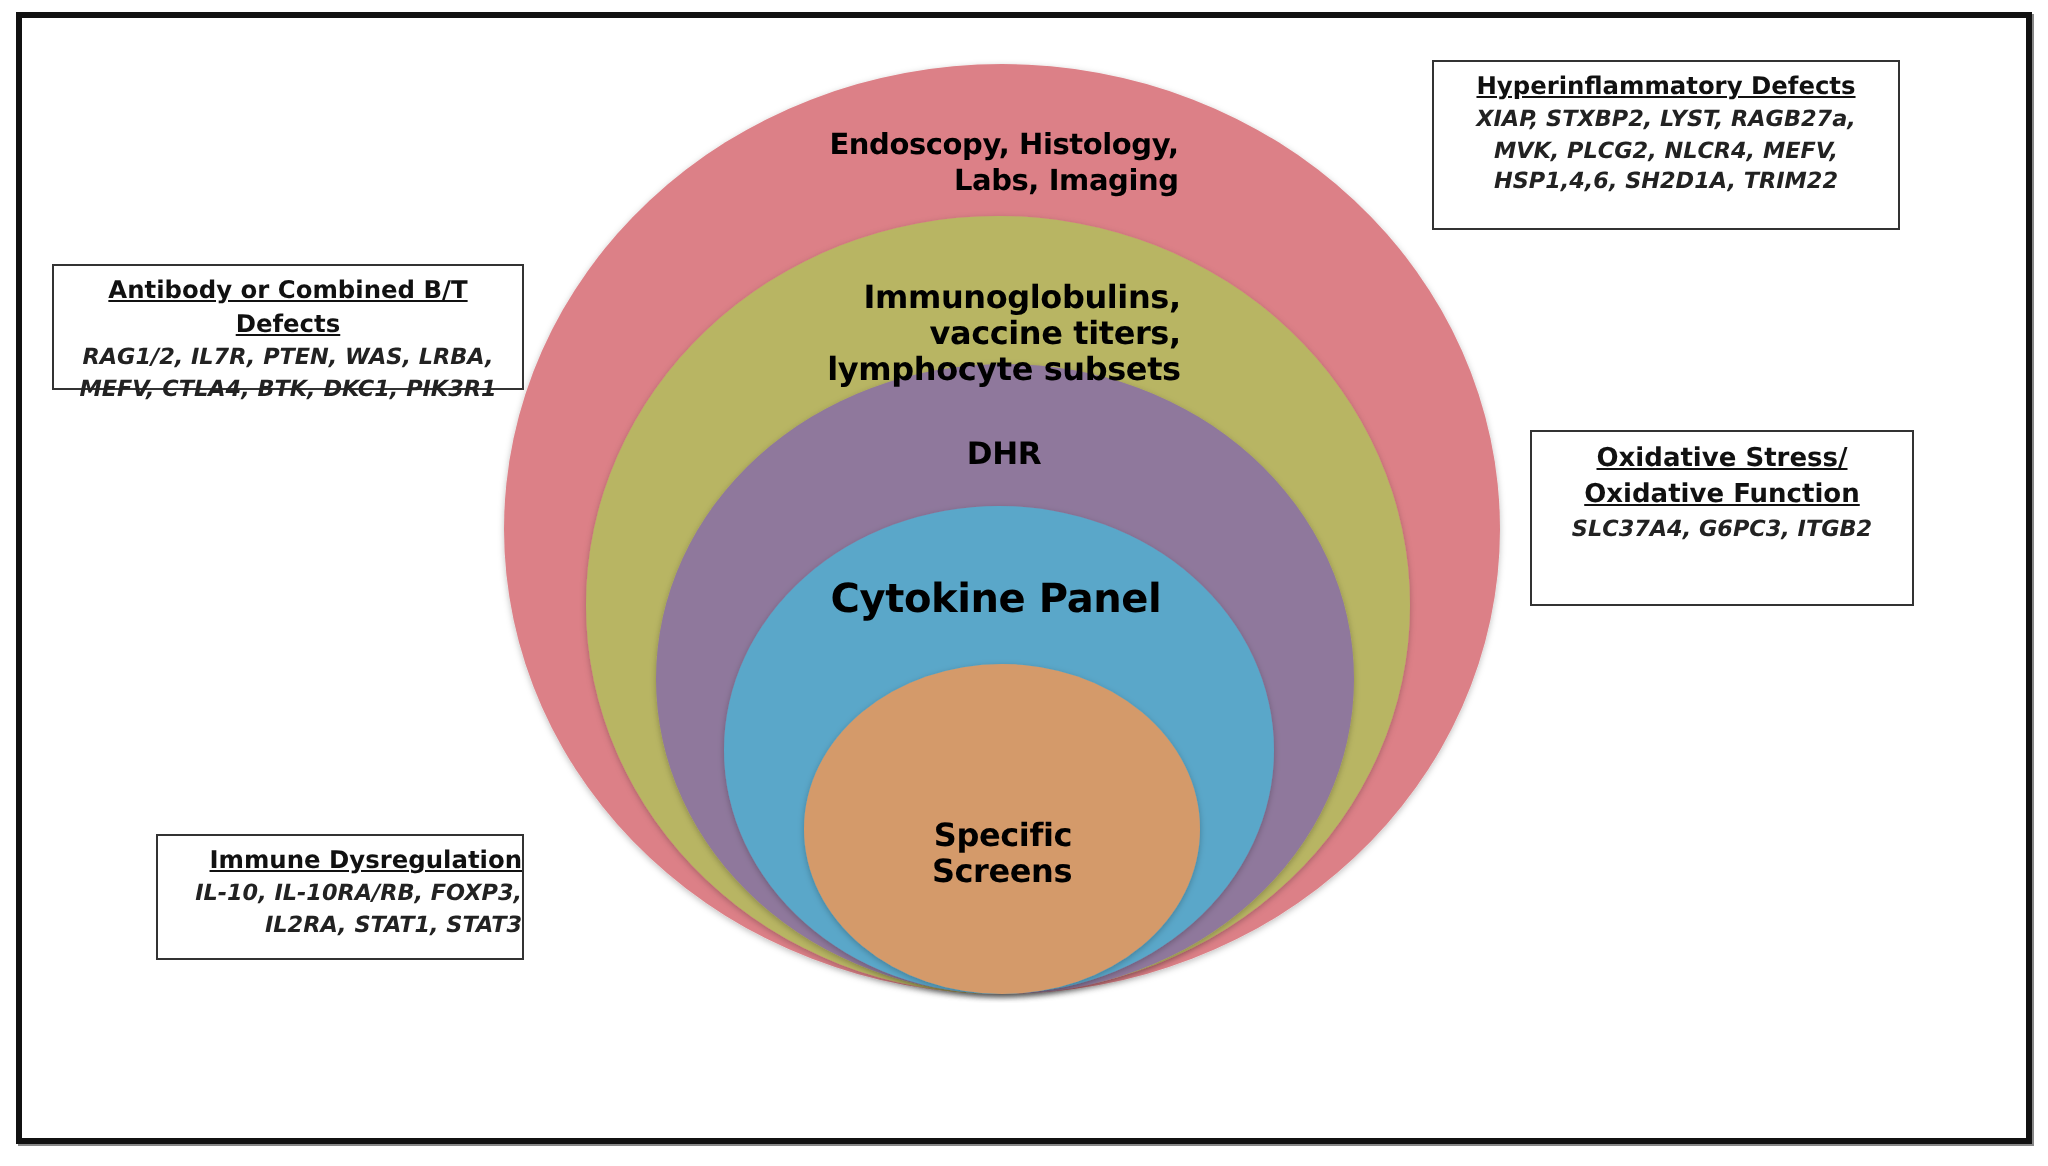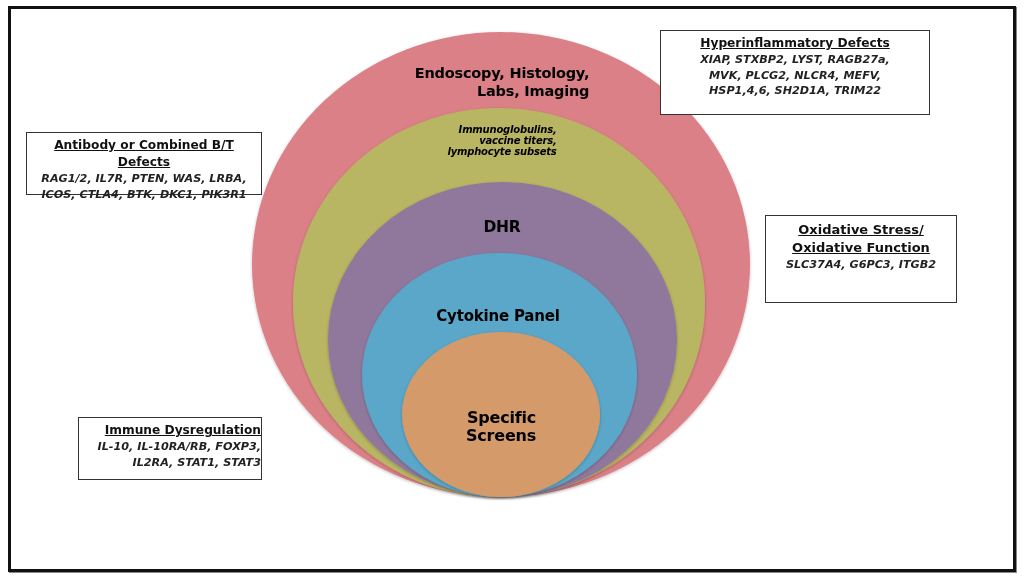--- a/index.html
+++ b/index.html
@@ -34,47 +34,47 @@
   <ellipse cx="499" cy="302.5" rx="206" ry="194.5" filter="url(#soft)" fill="#b8b563"></ellipse>
   <ellipse cx="502.5" cy="339.5" rx="174.5" ry="157.5" filter="url(#soft)" fill="#8f789c"></ellipse>
   <ellipse cx="499.5" cy="375" rx="137.5" ry="122" filter="url(#soft)" fill="#5aa7c9"></ellipse>
   <ellipse cx="501" cy="414.5" rx="99" ry="82.5" filter="url(#soft)" fill="#d49a6a"></ellipse>
 </svg>
 
 <div class="ring-label" style="left:502px; top:65px; font-size:14.5px;">
   <div>Endoscopy, Histology,</div>
   <div>Labs, Imaging</div>
 </div>
-<div class="ring-label" style="left:502px; top:124px; font-size:10px; line-height:1.12;font-style:italic;">
+<div class="ring-label" style="left:502px; top:140px; font-size:16px; line-height:1.12;">
   <div>Immunoglobulins,</div>
   <div>vaccine titers,</div>
   <div>lymphocyte subsets</div>
 </div>
 <div class="ring-label" style="left:502px; top:218px; font-size:15.5px;">
   <div>DHR</div>
 </div>
-<div class="ring-label" style="left:498px; top:287px; font-size:15px;margin-top:20px;">
+<div class="ring-label" style="left:498px; top:287px; font-size:20px;">
   <div>Cytokine Panel</div>
 </div>
 <div class="ring-label" style="left:501px; top:409px; font-size:16px; line-height:1.15;">
   <div>Specific</div>
   <div>Screens</div>
 </div>
 
-<div class="gene-box" style="left:660px; top:30px; width:270px; height:85px;">
+<div class="gene-box" style="left:716px; top:30px; width:234px; height:85px;">
   <div class="title">Hyperinflammatory Defects</div>
   <div class="genes">XIAP, STXBP2, LYST, RAGB27a,</div>
   <div class="genes">MVK, PLCG2, NLCR4, MEFV,</div>
   <div class="genes">HSP1,4,6, SH2D1A, TRIM22</div>
 </div>
 
 <div class="gene-box" style="left:26px; top:132px; width:236px; height:63px;">
   <div class="title">Antibody or Combined B/T Defects</div>
   <div class="genes">RAG1/2, IL7R, PTEN, WAS, LRBA,</div>
-  <div class="genes">ICOS, CTLA4, BTK, DKC1, PIK3R1</div>
+  <div class="genes">MEFV, CTLA4, BTK, DKC1, PIK3R1</div>
 </div>
 
 <div class="gene-box" style="left:765px; top:215px; width:192px; height:88px; padding-top:5px;">
   <div class="title" style="font-size:13px;">Oxidative Stress/</div>
   <div class="title" style="font-size:13px;">Oxidative Function</div>
   <div class="genes">SLC37A4, G6PC3, ITGB2</div>
 </div>
 
 <div class="gene-box" style="left:78px; top:417px; width:184px; height:63px;text-align:right;">
   <div class="title">Immune Dysregulation</div>

